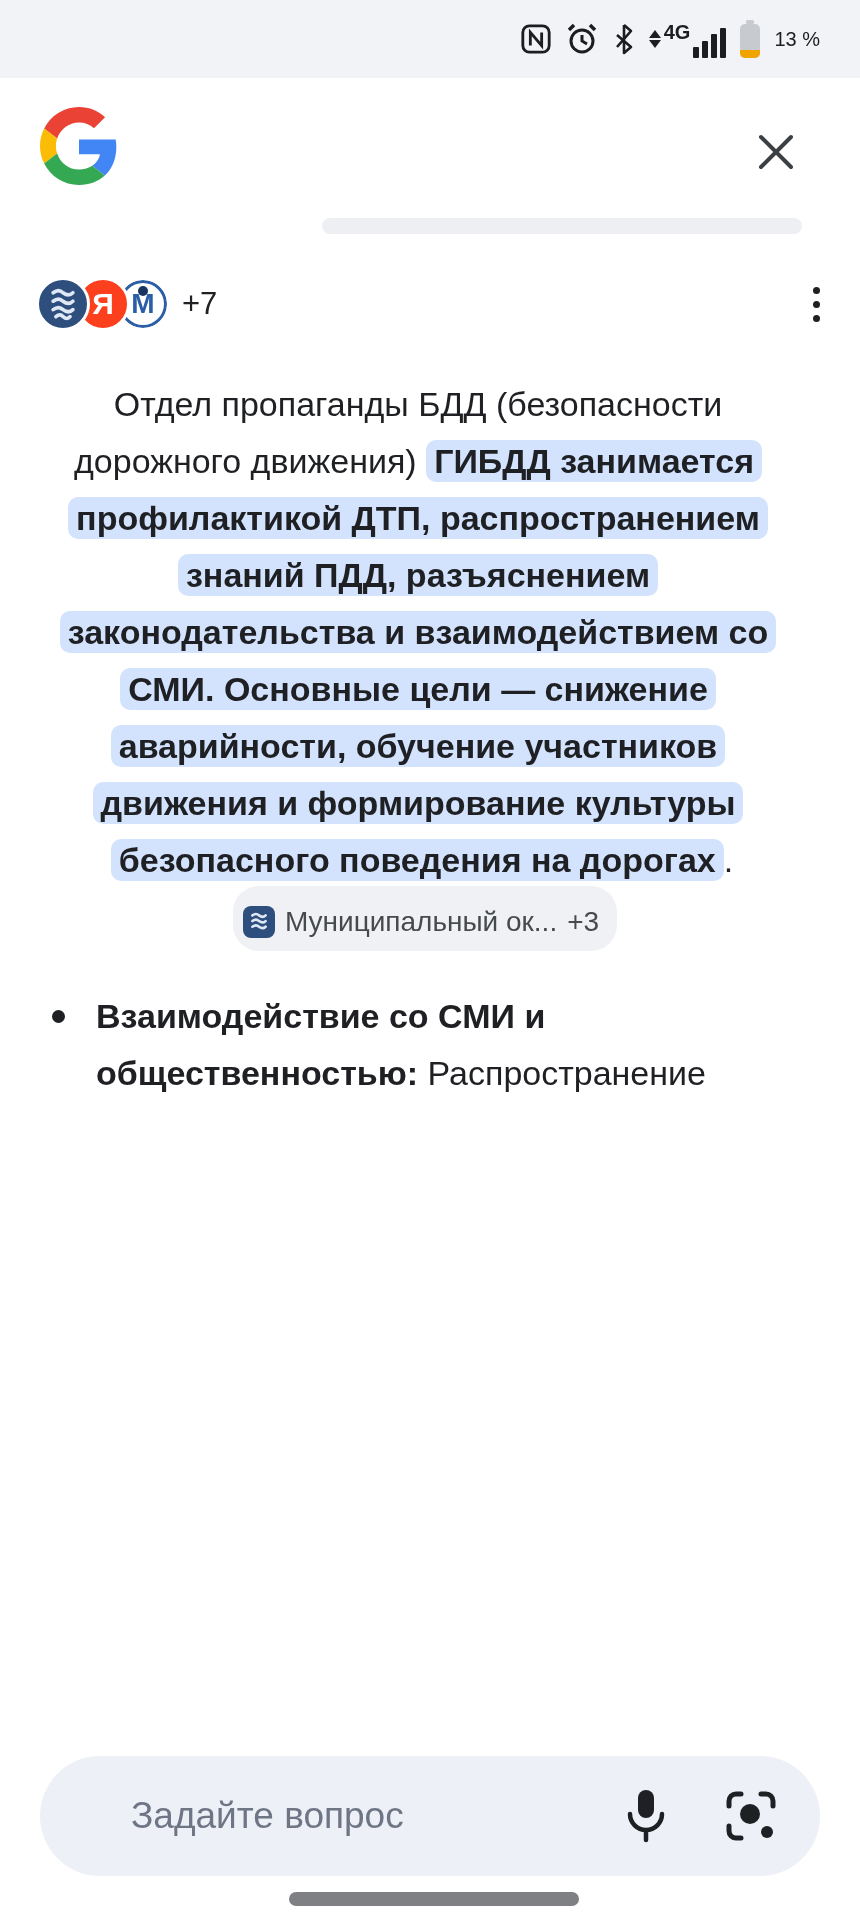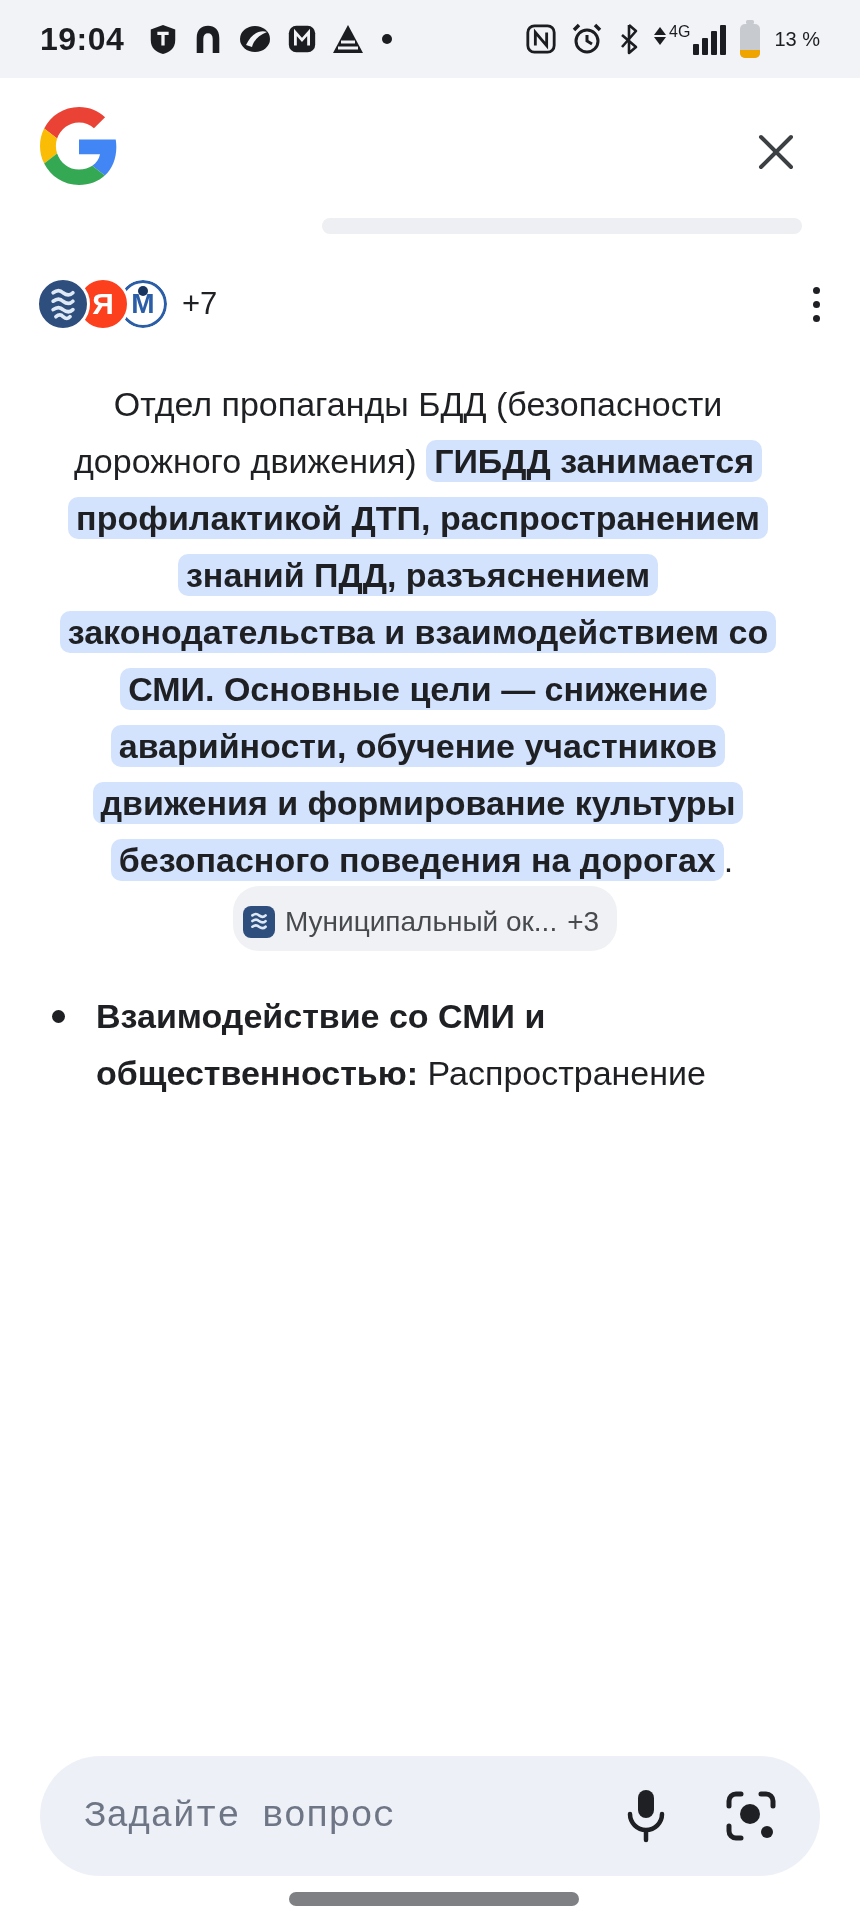--- a/index.html
+++ b/index.html
@@ -12,21 +12,21 @@
   .sb-left{display:flex;align-items:center;gap:13px;}
   .sb-time{font-size:32px;font-weight:600;color:#1c1d21;margin-right:10px;letter-spacing:.5px;}
   .sb-right{margin-left:auto;display:flex;align-items:center;gap:13px;}
   .sb-batt-pct{font-size:20px;font-weight:500;color:#1c1d21;}
   .sb-dot{width:10px;height:10px;border-radius:50%;background:#1c1d21;margin-left:4px;}
   .net{display:flex;align-items:flex-end;gap:3px;}
   .net-arrows{display:flex;flex-direction:column;gap:2px;margin-bottom:10px;}
   .net-arrows i{display:block;width:0;height:0;border-left:6px solid transparent;border-right:6px solid transparent;}
   .net-arrows .up{border-bottom:8px solid #1c1d21;}
   .net-arrows .dn{border-top:8px solid #1c1d21;}
-  .net-4g{font-size:16px;font-weight:400;color:#1c1d21;margin-bottom:14px;}
+  .net-4g{font-size:20px;font-weight:700;color:#1c1d21;margin-bottom:14px;}
   .bars{display:flex;align-items:flex-end;gap:3px;}
   .bars i{display:block;width:6px;background:#1c1d21;border-radius:1px;}
 
   
   .g-logo{position:absolute;left:40px;top:106px;width:78px;height:80px;}
   .close-btn{position:absolute;left:748px;top:124px;width:56px;height:56px;display:flex;
              align-items:center;justify-content:center;cursor:pointer;}
   .peek{position:absolute;left:322px;top:218px;width:480px;height:16px;background:#edeff3;border-radius:9px;}
 
   
@@ -61,56 +61,33 @@
 
   
   .squig{display:block;width:100%;height:100%;}
 
   
   .fade{position:absolute;left:0;top:1668px;width:860px;height:210px;
         background:linear-gradient(180deg,rgba(255,255,255,0) 0%,#ffffff 60%);pointer-events:none;}
   .askbar{position:absolute;left:40px;top:1756px;width:780px;height:120px;background:#edf0f7;
           border-radius:62px;display:flex;align-items:center;padding:0 42px;box-sizing:border-box;}
   .askbar input{flex:1;border:none;background:transparent;font-size:37px;color:#1f2023;outline:none;
-                font-family:Liberation Mono, monospace;}
+                font-family:Liberation Sans, sans-serif;margin-left:47px;}
   .askbar input::placeholder{color:#6e7585;opacity:1;}
   .icon-btn{flex:none;display:flex;align-items:center;justify-content:center;cursor:pointer;}
   .mic-btn{width:48px;height:56px;margin-right:54px;}
   .lens-btn{width:54px;height:54px;}
   .home{position:absolute;left:289px;top:1892px;width:290px;height:14px;border-radius:8px;background:#7e8084;cursor:pointer;}
 </style>
 </head>
 <body>
 
 <div class="phone">
 
   <div class="statusbar">
-    <div class="sb-left">
-      <span class="sb-time">19:04</span>
-      <svg width="32" height="34" viewBox="0 0 34 34">
-        <path d="M17 2 L30 7 V18 C30 27 24 31 17 33 C10 31 4 27 4 18 V7 Z" fill="#1c1d21"></path>
-        <path d="M11 11 h12 M17 11 v13" stroke="#f1f3f6" stroke-width="3.5" fill="none"></path>
-      </svg>
-      <svg width="32" height="34" viewBox="0 0 34 34">
-        <path d="M5 32 V16 C5 7 10 3 17 3 C24 3 29 7 29 16 V32 H22 V17 C22 13 20 11 17 11 C14 11 12 13 12 17 V32 Z" fill="#1c1d21"></path>
-      </svg>
-      <svg width="36" height="34" viewBox="0 0 36 34">
-        <ellipse cx="18" cy="17" rx="15" ry="13" fill="#1c1d21"></ellipse>
-        <path d="M9 23 C15 10 24 8 30 10 C22 13 17 18 15 25 Z" fill="#f1f3f6"></path>
-      </svg>
-      <svg width="32" height="34" viewBox="0 0 34 34">
-        <rect x="3" y="3" width="28" height="28" rx="8" fill="#1c1d21"></rect>
-        <path d="M10 24 V10 L17 18 L24 10 V24" stroke="#f1f3f6" stroke-width="3" fill="none"></path>
-      </svg>
-      <svg width="34" height="34" viewBox="0 0 34 34">
-        <path d="M17 3 L32 31 H2 Z" fill="#1c1d21"></path>
-        <path d="M10 20 h14 M7 26 h20" stroke="#f1f3f6" stroke-width="3"></path>
-      </svg>
-      <span class="sb-dot"></span>
-    </div>
     <div class="sb-right">
       <svg width="32" height="34" viewBox="0 0 34 34">
         <rect x="3" y="3" width="28" height="28" rx="7" fill="none" stroke="#1c1d21" stroke-width="3"></rect>
         <path d="M11 24 V10 L23 24 V10" stroke="#1c1d21" stroke-width="3" fill="none"></path>
       </svg>
       <svg width="34" height="34" viewBox="0 0 34 34">
         <circle cx="17" cy="19" r="11" fill="none" stroke="#1c1d21" stroke-width="3"></circle>
         <path d="M17 13 v6 l5 3" stroke="#1c1d21" stroke-width="3" fill="none"></path>
         <path d="M4 8 L9 3 M30 8 L25 3" stroke="#1c1d21" stroke-width="3.5"></path>
       </svg>

